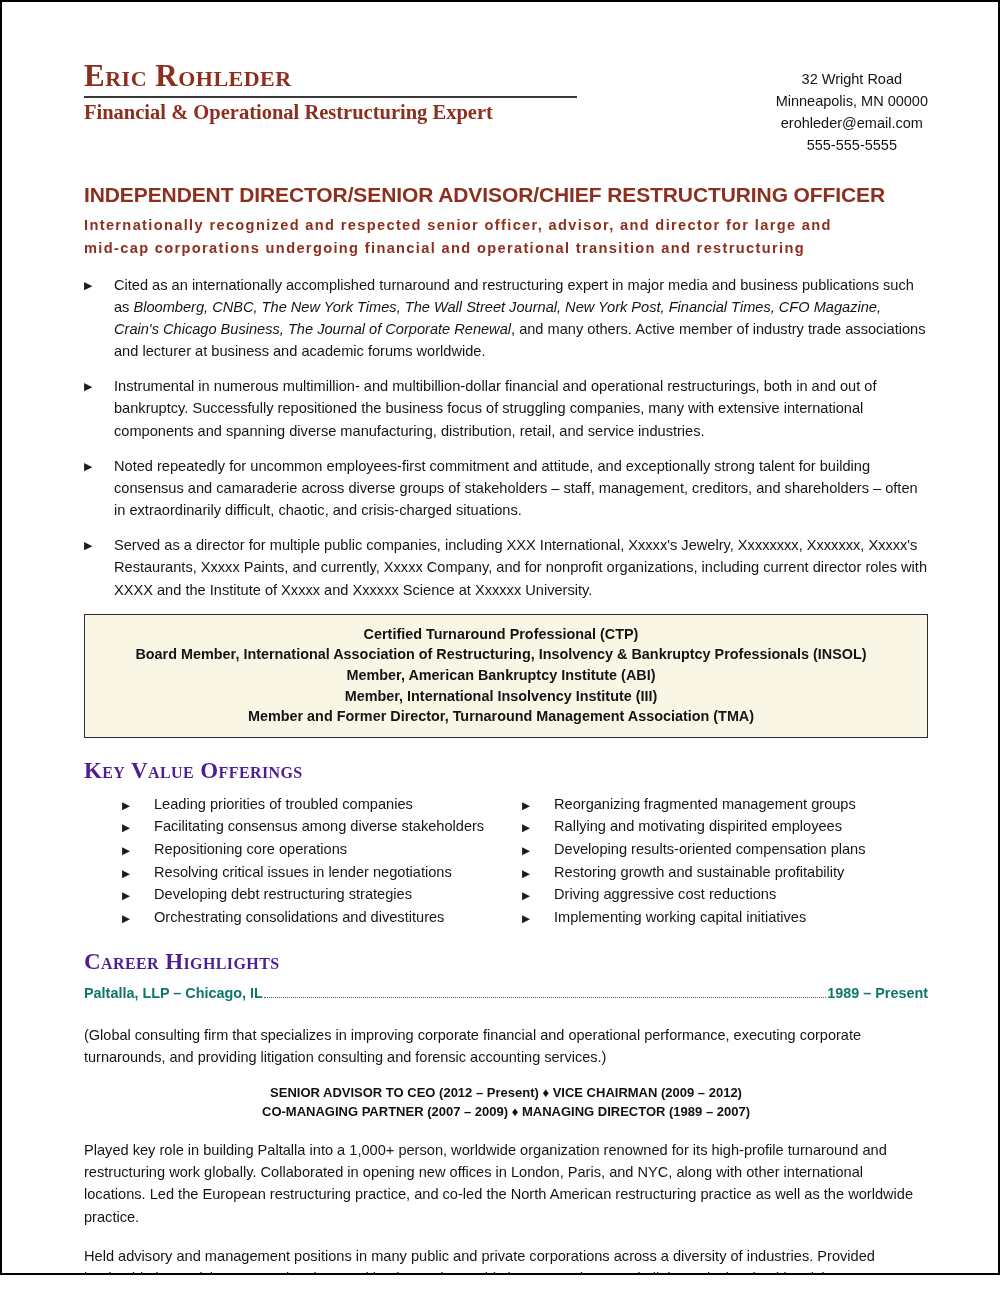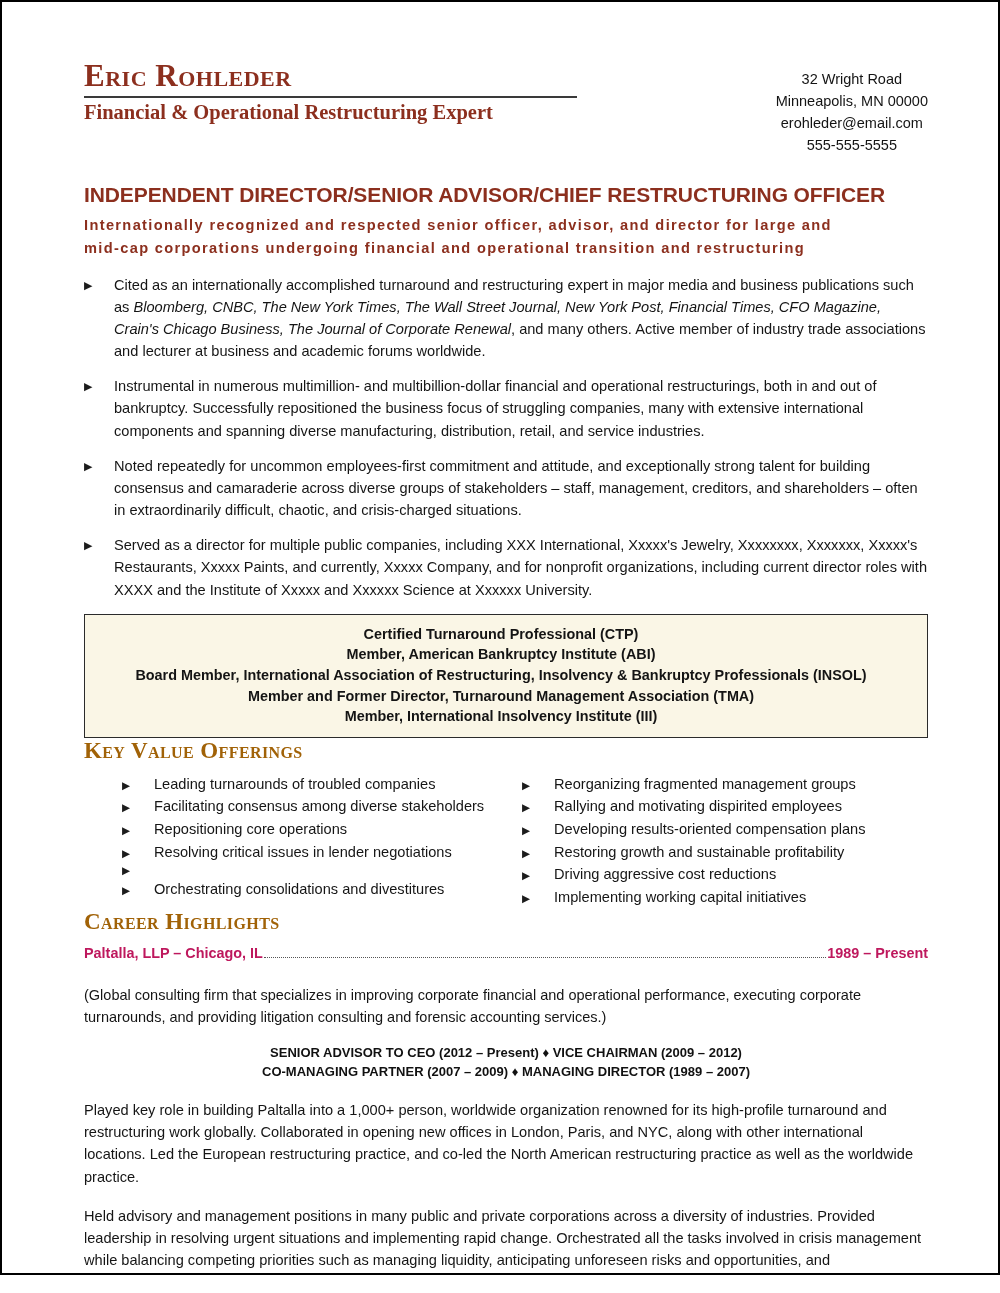--- a/index.html
+++ b/index.html
@@ -122,23 +122,24 @@
     color: #141414;
     line-height: 1.43;
     white-space: nowrap;
   }
 
   
   .section-head {
     font-family: "Liberation Serif", serif;
     font-weight: bold;
     font-size: 23px;
-    color: #a16207;
+    color: #4c1d95;
     font-variant: small-caps;
     letter-spacing: 0.4px;
+    margin-top: 20px;
     margin-bottom: 10px;
   }
 
   
   .kvo {
     display: flex;
     margin-left: 38px;
   }
   .kvo-col { width: 400px; }
   .kvo-item {
@@ -156,21 +157,21 @@
     line-height: 1.38;
     color: #151515;
   }
 
   
   .company-row {
     display: flex;
     align-items: baseline;
     font-size: 14.4px;
     font-weight: bold;
-    color: #be185d;
+    color: #0f766e;
     margin-top: 2px;
   }
   .company-name { white-space: nowrap; }
   .dot-leader {
     flex: 1;
     border-bottom: 1.5px dotted #555555;
     margin: 0 1px 4px 1px;
     height: 1px;
   }
   .company-dates { white-space: nowrap; }
@@ -239,47 +240,48 @@
           <div class="bullet-text"><span>Noted repeatedly for uncommon employees-first commitment and attitude, and exceptionally  strong  talent for building consensus and camaraderie across diverse groups of stakeholders – staff, management, creditors, and shareholders – often in extraordinarily difficult, chaotic, and crisis-charged situations.</span></div>
         </div>
         <div class="bullet">
           <div class="bullet-mark">▶</div>
           <div class="bullet-text"><span>Served as a director for multiple public companies, including XXX International, Xxxxx's Jewelry, Xxxxxxxx, Xxxxxxx, Xxxxx's Restaurants, Xxxxx Paints, and currently, Xxxxx Company, and for nonprofit organizations, including current director roles with XXXX and the Institute of Xxxxx and Xxxxxx Science at Xxxxxx University.</span></div>
         </div>
       </div>
 
     <div class="cert-box" id="cert-box" style="background: rgb(250, 246, 230); border-color: rgb(43, 43, 43);">
         <div class="cert-line">Certified Turnaround Professional (CTP)</div>
+        <div class="cert-line">Board Member, International Association of Restructuring, Insolvency &amp; Bankruptcy Professionals (INSOL)</div>
         <div class="cert-line">Member, American Bankruptcy Institute (ABI)</div>
-        <div class="cert-line">Board Member, International Association of Restructuring, Insolvency &amp; Bankruptcy Professionals (INSOL)</div>
+        <div class="cert-line">Member, International Insolvency Institute (III)</div>
         <div class="cert-line">Member and Former Director, Turnaround Management Association (TMA)</div>
-        <div class="cert-line">Member, International Insolvency Institute (III)</div>
       </div>
 
     <div class="section-head">Key Value Offerings</div>
     <div class="kvo">
       <div class="kvo-col" id="kvo-left">
           <div class="kvo-item">
             <span class="kvo-mark">▶</span>
-            <span class="kvo-text">Leading turnarounds of troubled companies</span>
+            <span class="kvo-text">Leading priorities of troubled companies</span>
           </div>
           <div class="kvo-item">
             <span class="kvo-mark">▶</span>
             <span class="kvo-text">Facilitating consensus among diverse stakeholders</span>
           </div>
           <div class="kvo-item">
             <span class="kvo-mark">▶</span>
             <span class="kvo-text">Repositioning core operations</span>
           </div>
           <div class="kvo-item">
             <span class="kvo-mark">▶</span>
             <span class="kvo-text">Resolving critical issues in lender negotiations</span>
           </div>
           <div class="kvo-item">
             <span class="kvo-mark">▶</span>
+            <span class="kvo-text">Developing debt restructuring strategies</span>
           </div>
           <div class="kvo-item">
             <span class="kvo-mark">▶</span>
             <span class="kvo-text">Orchestrating consolidations and divestitures</span>
           </div>
         </div>
       <div class="kvo-col" id="kvo-right">
           <div class="kvo-item">
             <span class="kvo-mark">▶</span>
             <span class="kvo-text">Reorganizing fragmented management groups</span>

